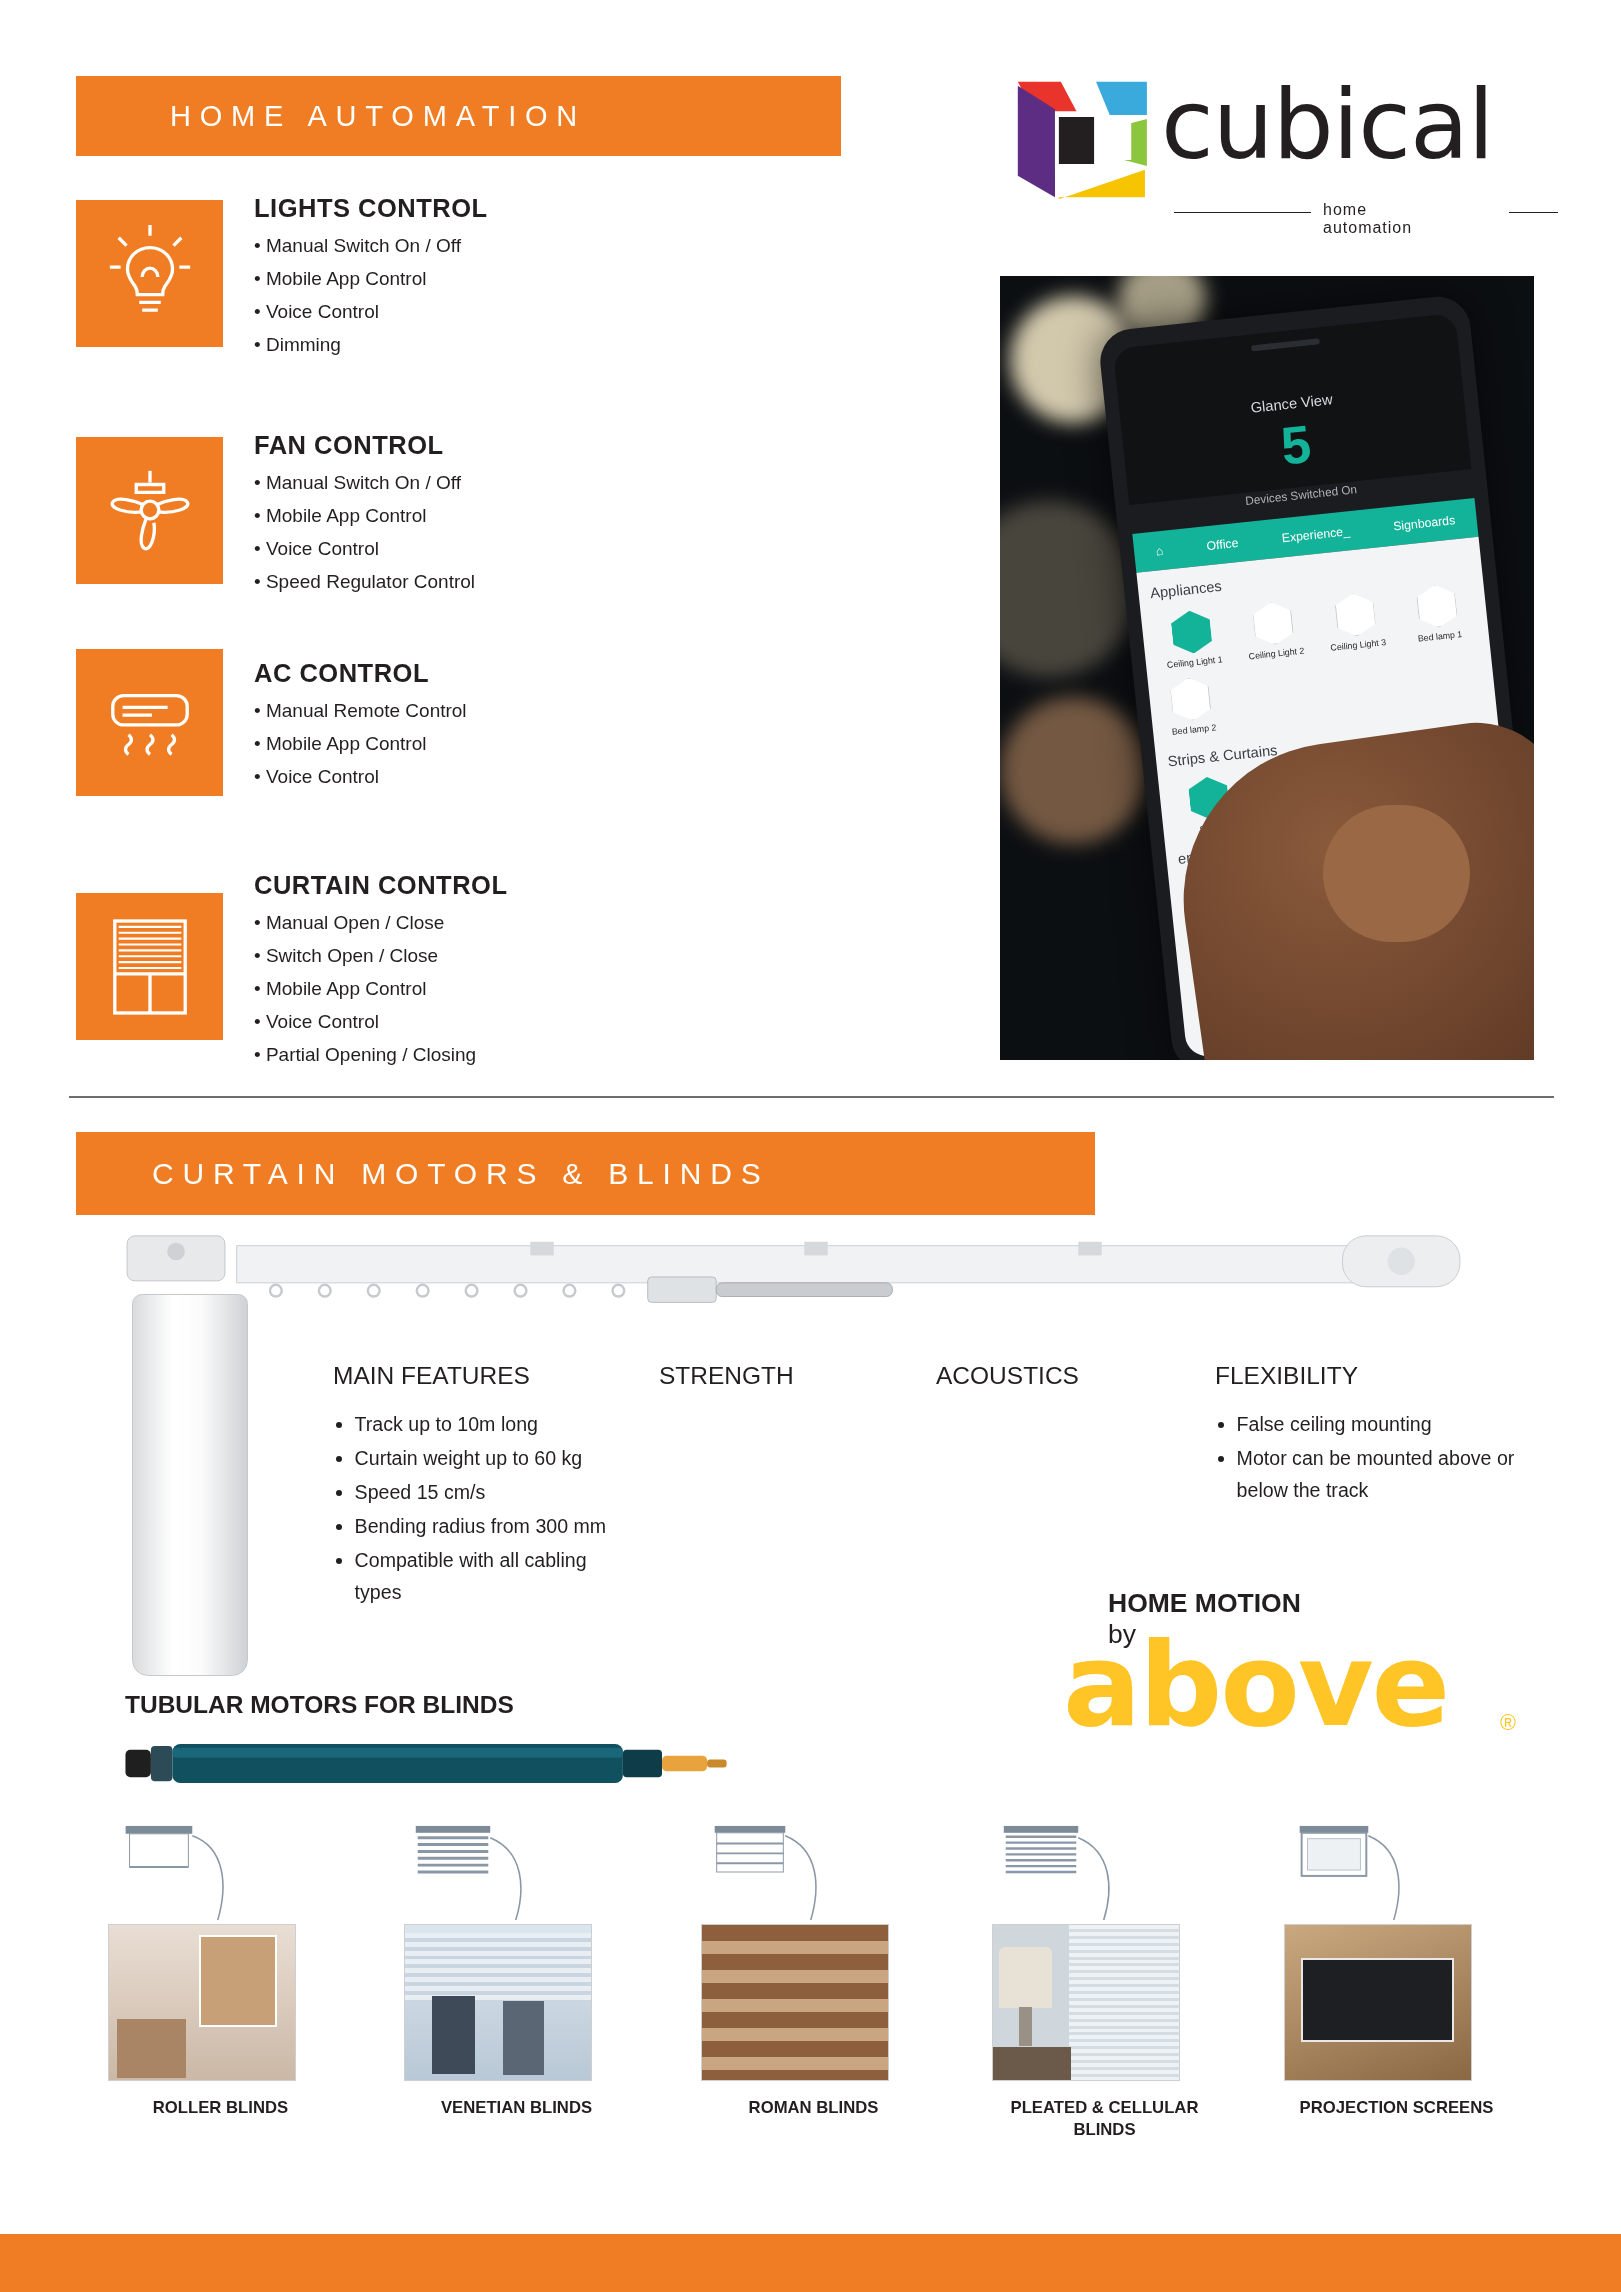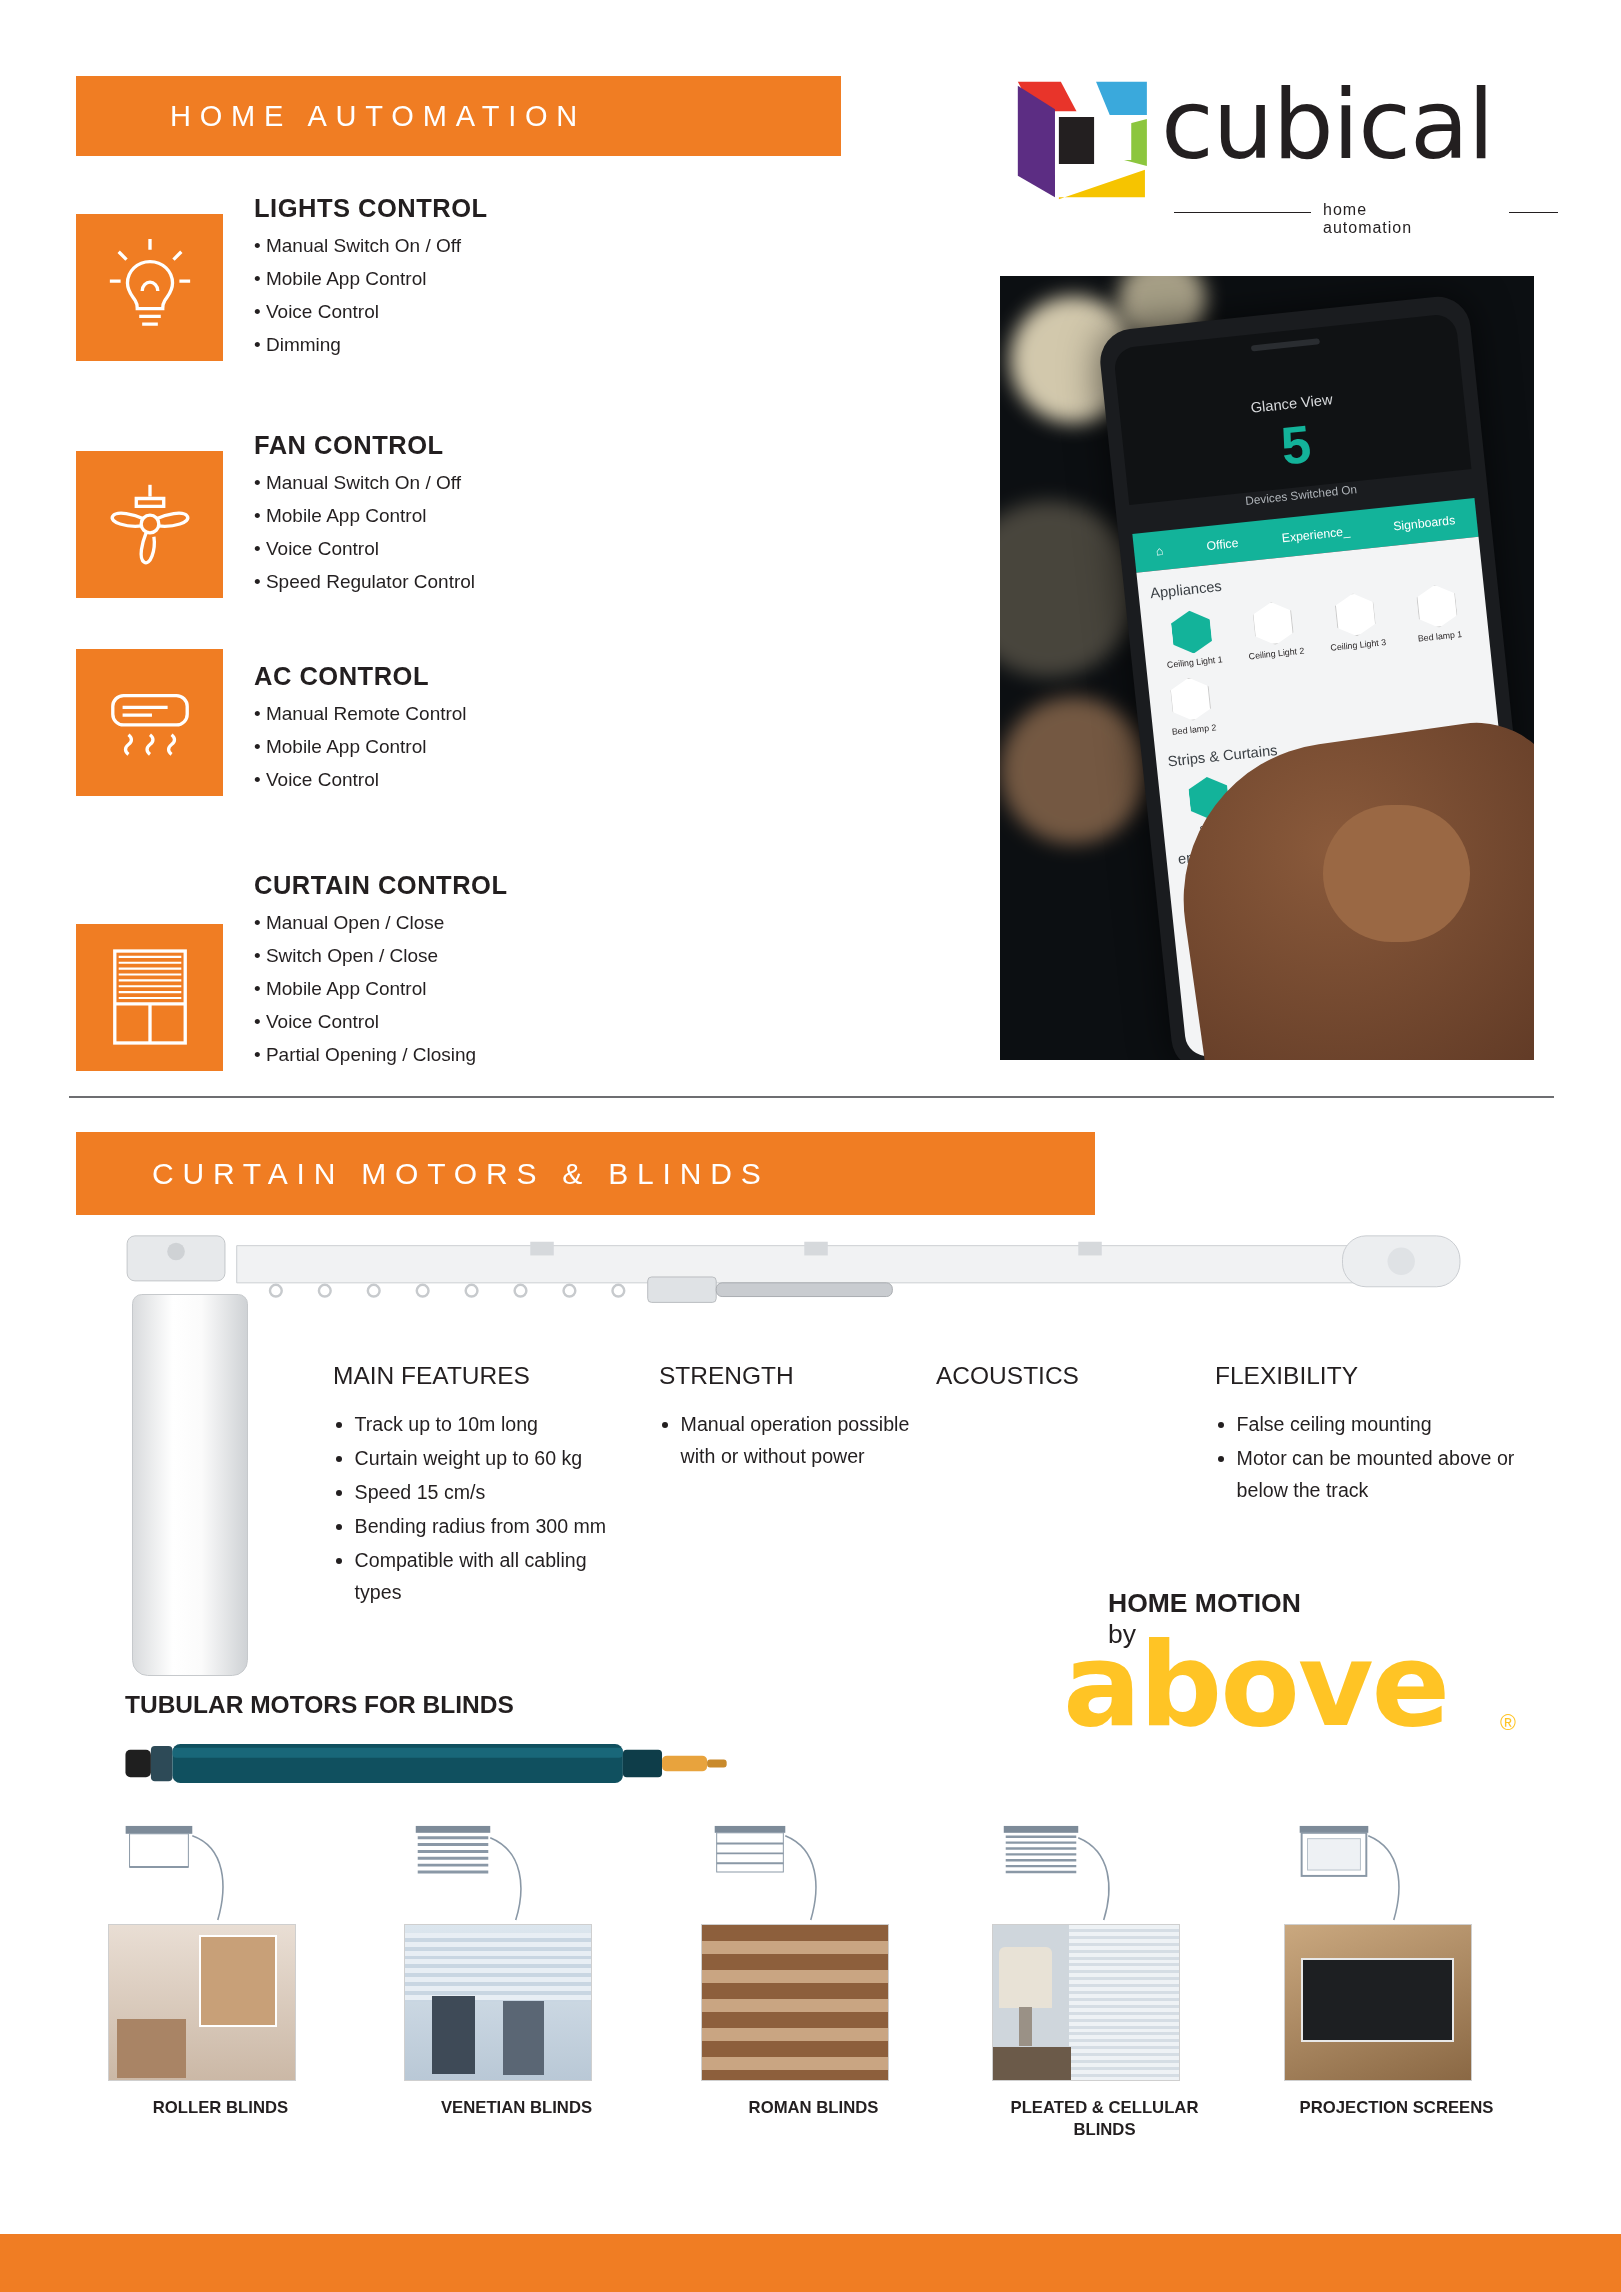--- a/index.html
+++ b/index.html
@@ -33,21 +33,21 @@
     left: 76px; top: 1132px; width: 1019px; height: 83px;
   }
   #curtain-motors-bar .bar-label {
     font-size: 30px; letter-spacing: 8.8px; font-weight: 400; padding-left: 76px;
   }
 
   
   .feature {
     position: absolute;
     display: flex;
-    align-items: flex-end;
+    align-items: center;
   }
   .feature .icon-box {
     width: 147px; height: 147px;
     background: #f07d23;
     flex: 0 0 147px;
     display: flex; align-items: center; justify-content: center;
   }
   .feature .feature-text { margin-left: 31px; padding-top: 7.8px; }
   .feature h3 {
     margin: 0 0 5.9px 0;
@@ -377,23 +377,20 @@
       <li>Track up to 10m long</li>
       <li>Curtain weight up to 60 kg</li>
       <li>Speed 15 cm/s</li>
       <li>Bending radius from 300 mm</li>
       <li>Compatible with all cabling types</li>
     </ul>
   </div>
 
   <div class="col" id="col-strength">
     <h4>STRENGTH</h4>
-    <ul>
-      <li>Manual operation possible with or without power</li>
-    </ul>
   </div>
 
   <div class="col" id="col-acoustic">
     <h4>ACOUSTICS</h4>
   </div>
 
   <div class="col" id="col-flex">
     <h4>FLEXIBILITY</h4>
     <ul>
       <li>False ceiling mounting</li>

